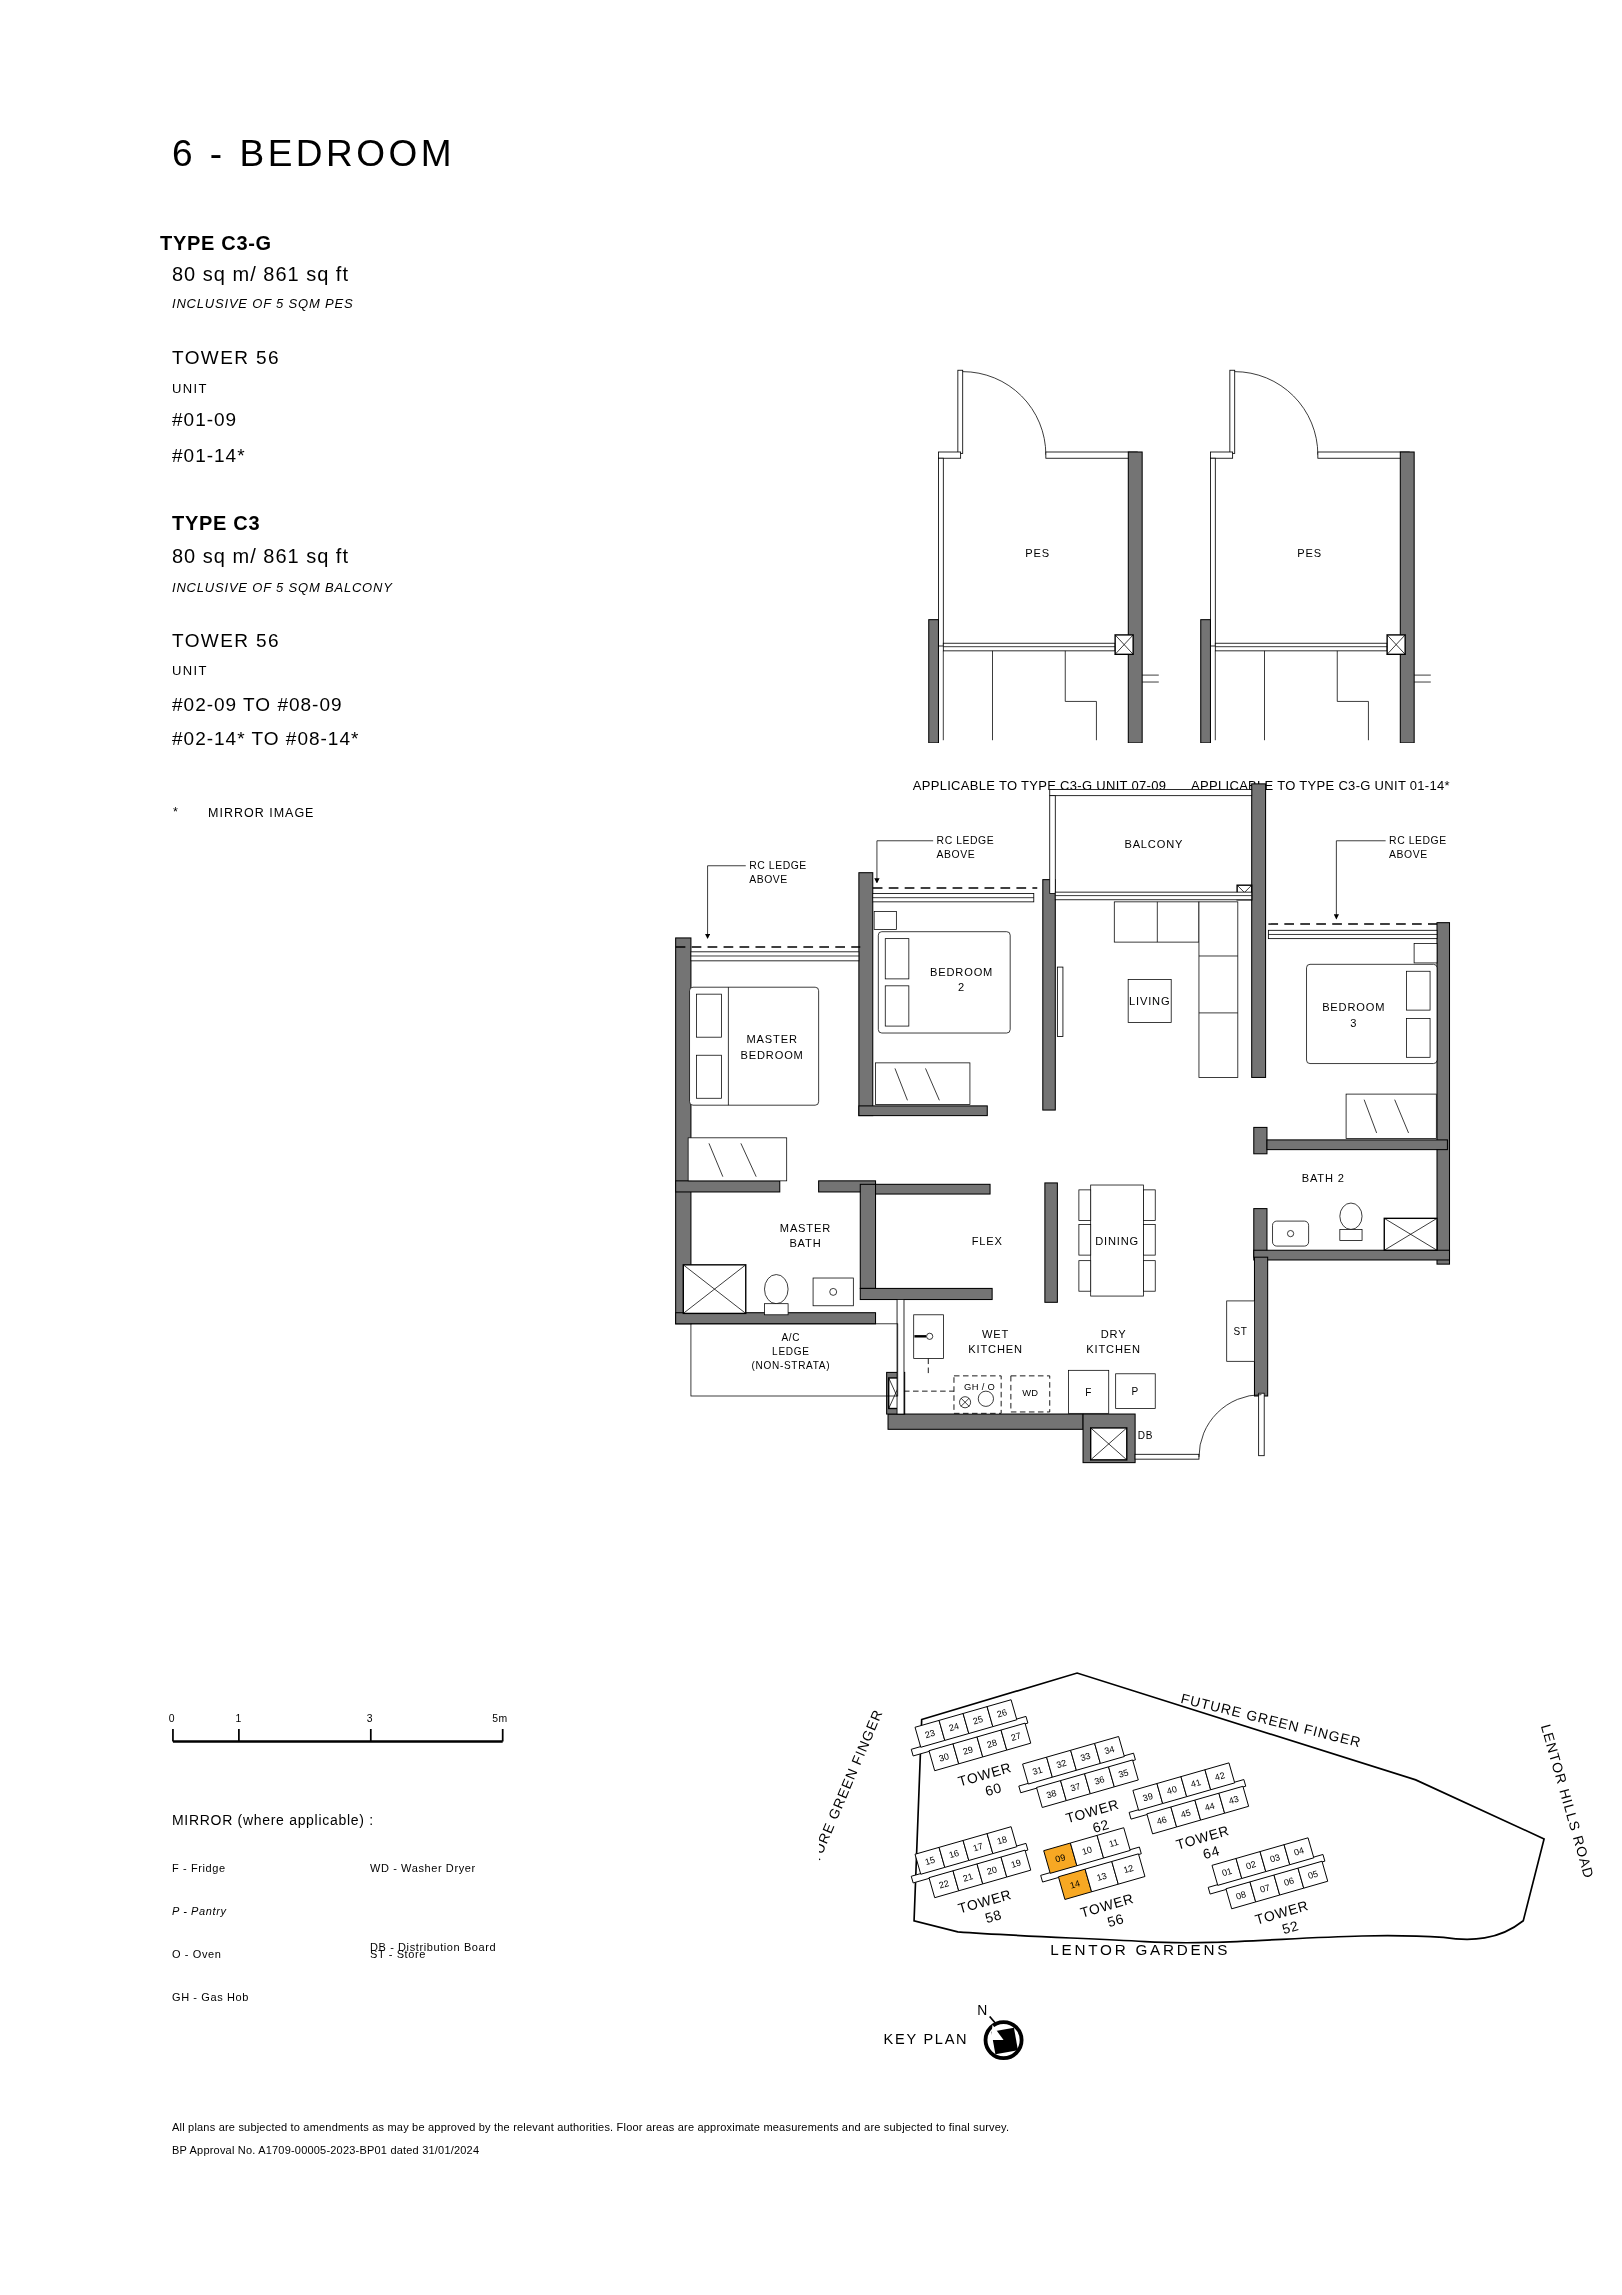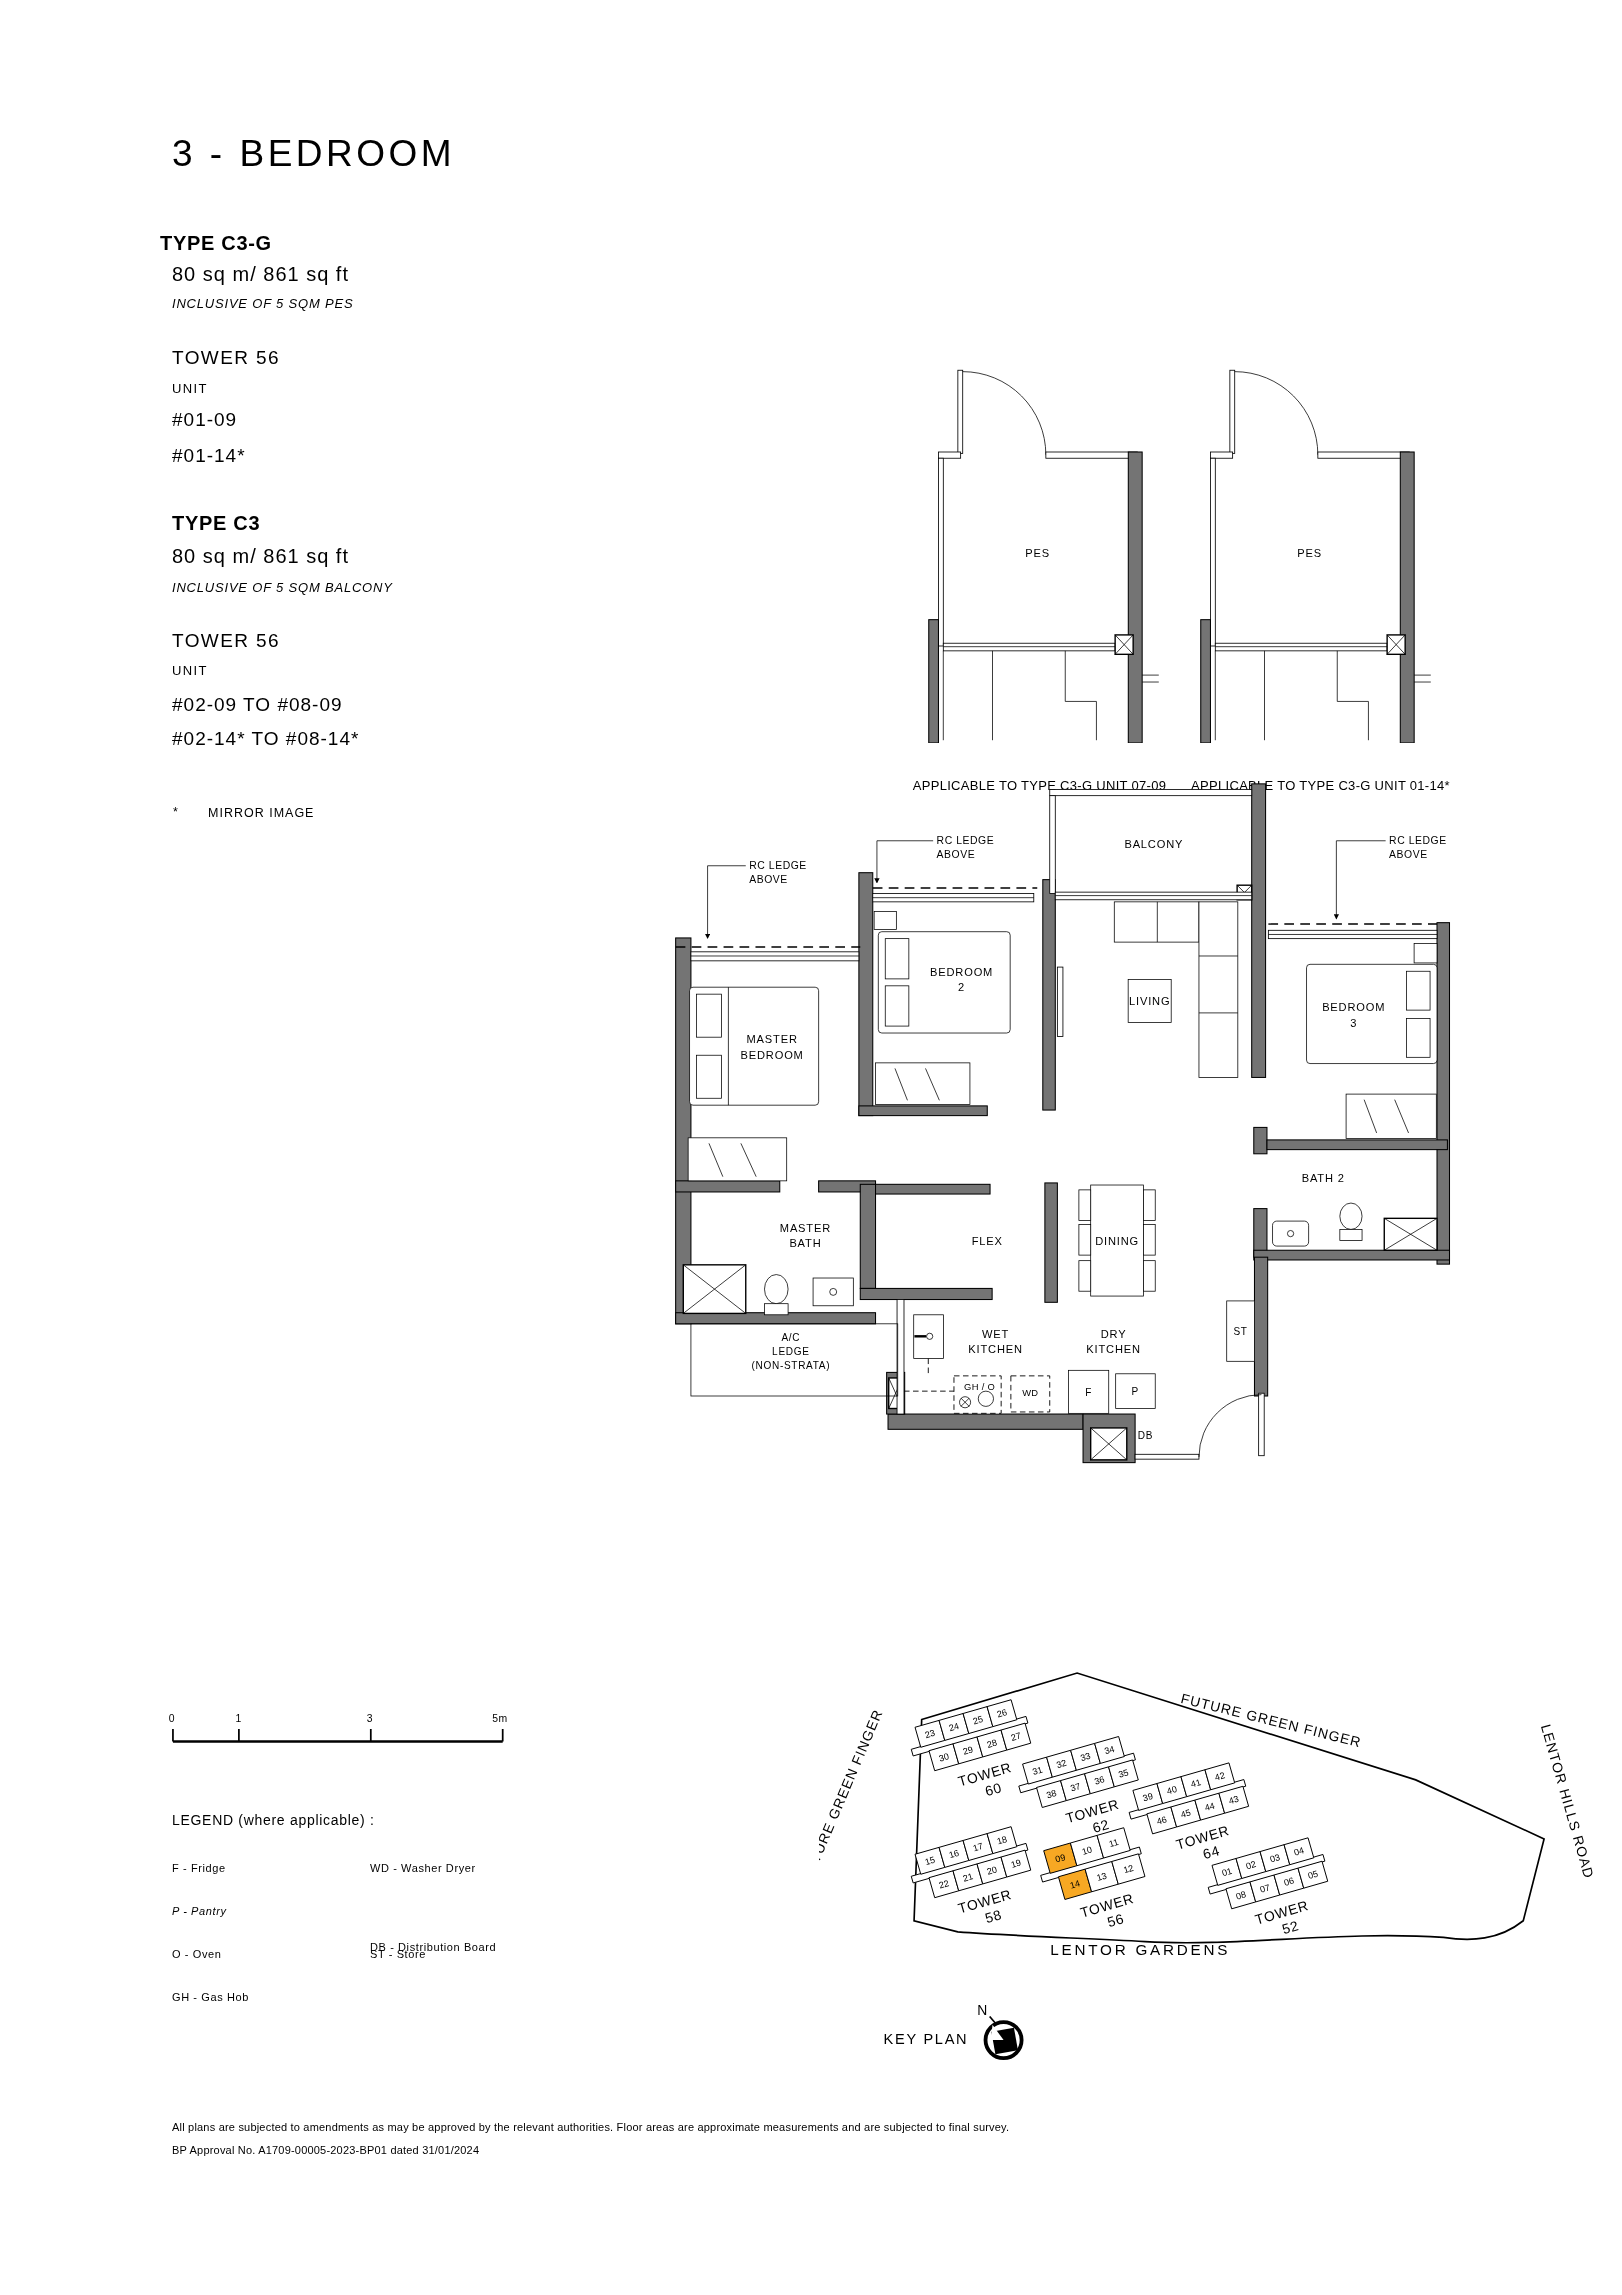--- a/index.html
+++ b/index.html
@@ -34,21 +34,21 @@
   .kp-box{fill:#fff;stroke:#000;stroke-width:1.3;}
   .kp-unit{font-size:13px;text-anchor:middle;}
   .kp-name{font-size:20px;text-anchor:middle;letter-spacing:1px;}
   .kp-road{font-size:20px;letter-spacing:1.5px;text-anchor:middle;}
 </style>
 </head>
 <body>
 
 <div class="page">
 
-  <div class="abs title" style="left:172px;top:133px;">3 - BEDROOM</div>
+  <div class="abs title" style="left:172px;top:133px;">6 - BEDROOM</div>
 
   <div class="abs h-bold" style="left:160px;top:232px;">TYPE C3-G</div>
   <div class="abs h-area" style="left:172px;top:263px;">80 sq m/ 861 sq ft</div>
   <div class="abs h-note" style="left:172px;top:296px;">INCLUSIVE OF 5 SQM PES</div>
   <div class="abs h-tower" style="left:172px;top:347px;">TOWER 56</div>
   <div class="abs h-unitlbl" style="left:172px;top:381px;">UNIT</div>
   <div class="abs h-unit" style="left:172px;top:409px;">#01-09</div>
   <div class="abs h-unit" style="left:172px;top:445px;">#01-14*</div>
 
   <div class="abs h-bold" style="left:172px;top:512px;">TYPE C3</div>
@@ -289,21 +289,21 @@
 
   <svg class="abs" style="left:166px;top:1708px;" width="361" height="49" viewBox="0 0 520 70">
     <line x1="10" y1="48" x2="485" y2="48" stroke="#000" stroke-width="3.5"></line>
     <path d="M10 30 V48 M105 30 V48 M295 30 V48 M485 30 V48" stroke="#000" stroke-width="2.5"></path>
     <text class="ann" x="4" y="20">0</text>
     <text class="ann" x="100" y="20">1</text>
     <text class="ann" x="289" y="20">3</text>
     <text class="ann" x="470" y="20">5m</text>
   </svg>
 
-  <div class="abs legend-title" style="left:172px;top:1812px;">LEGEND (where applicable) :</div>
+  <div class="abs legend-title" style="left:172px;top:1812px;">MIRROR (where applicable) :</div>
   <div class="abs legend-item" style="left:172px;top:1862px;">F - Fridge</div>
   <div class="abs legend-item" style="left:172px;top:1905px;font-style:italic;">P - Pantry</div>
   <div class="abs legend-item" style="left:172px;top:1948px;">O - Oven</div>
   <div class="abs legend-item" style="left:172px;top:1991px;">GH - Gas Hob</div>
   <div class="abs legend-item" style="left:370px;top:1862px;">WD - Washer Dryer</div>
   <div class="abs legend-item" style="left:370px;top:1905px;margin-top:36px;">DB - Distribution Board</div>
   <div class="abs legend-item" style="left:370px;top:1948px;">ST - Store</div>
 
   <svg class="abs" style="left:819px;top:1589px;" width="791" height="472" viewBox="0 0 1140 680">
     <path d="M148 188 L372 121 L860 275 L1045 360 L1015 478 C980 506 940 508 900 502 C750 492 600 516 470 508 C380 503 280 500 200 494 L137 478 Z" fill="none" stroke="#000" stroke-width="2.4"></path>

